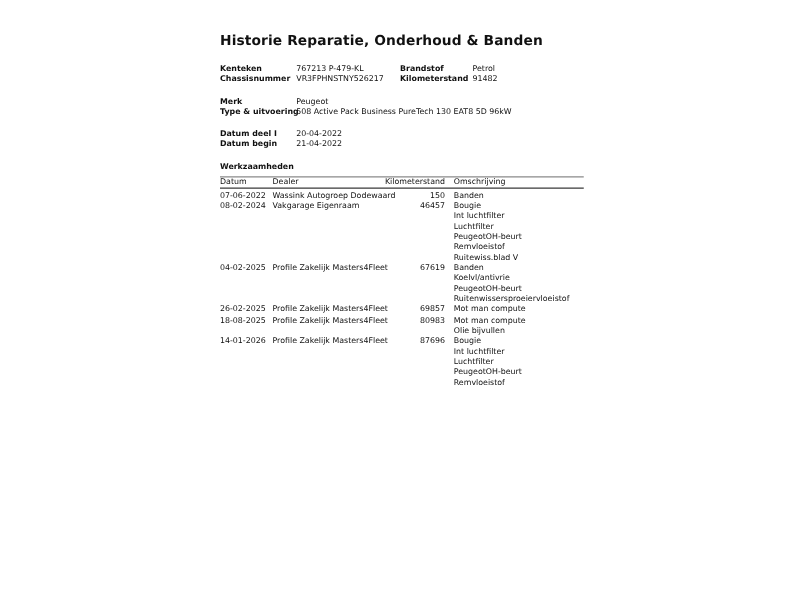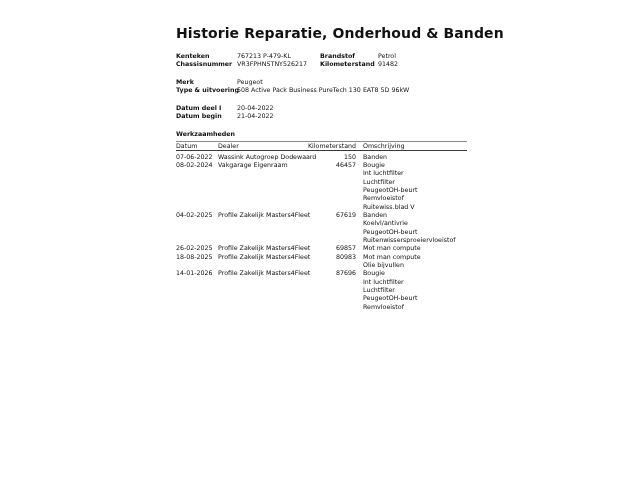--- a/index.html
+++ b/index.html
@@ -2,21 +2,21 @@
 <html><head>
 <meta charset="utf-8">
 <style>
   html,body{margin:0;padding:0;}
   body{
     width:640px;height:480px;overflow:hidden;background:#ffffff;
     font-family:"DejaVu Sans", sans-serif;font-size:6.3px;color:#111;
     -webkit-font-smoothing:antialiased;
   }
   .page{position:absolute;left:176px;top:27px;width:291px;}
-  .title{font-size:14px;font-weight:bold;line-height:12px;margin:0 0 13px 0;letter-spacing:0.1px;white-space:nowrap;}
+  .title{font-size:11px;font-weight:bold;line-height:12px;margin:0 0 13px 0;letter-spacing:0.1px;white-space:nowrap;}
   .grid4{display:grid;grid-template-columns:61px 83px 58px 1fr;line-height:8.35px;}
   .grid2{display:grid;grid-template-columns:61px 1fr;line-height:8.35px;}
   .mb1{margin-bottom:9.3px;}
   .mb2{margin-bottom:9.3px;}
   .mb3{margin-bottom:9px;}
   .lbl{font-weight:bold;white-space:nowrap;}
   .val{white-space:nowrap;}
   .section-title{font-weight:bold;line-height:8.35px;margin:0;}
   .table{width:291px;}
   .thead{

